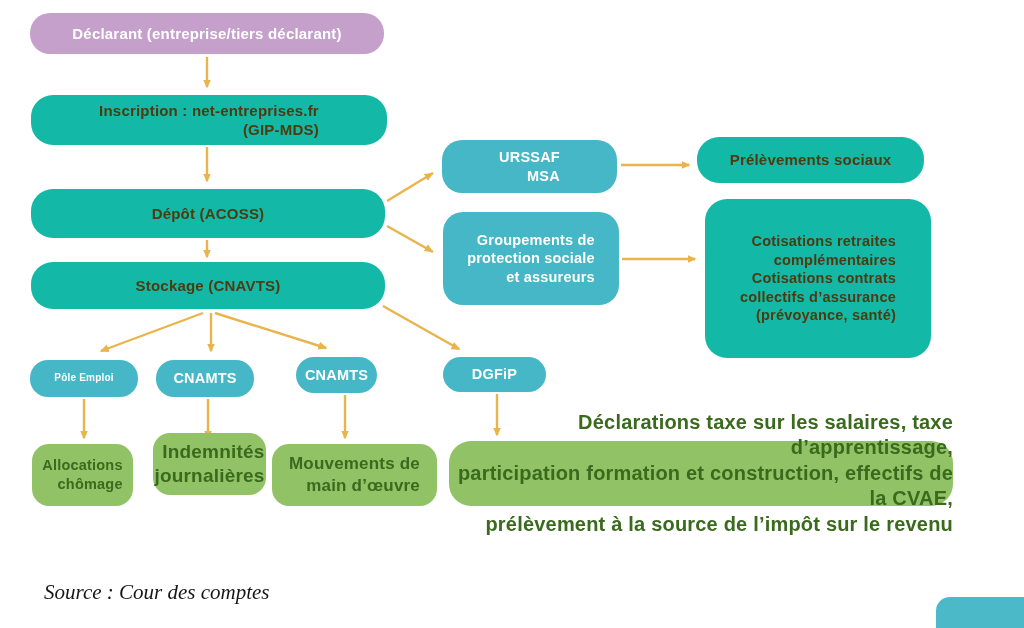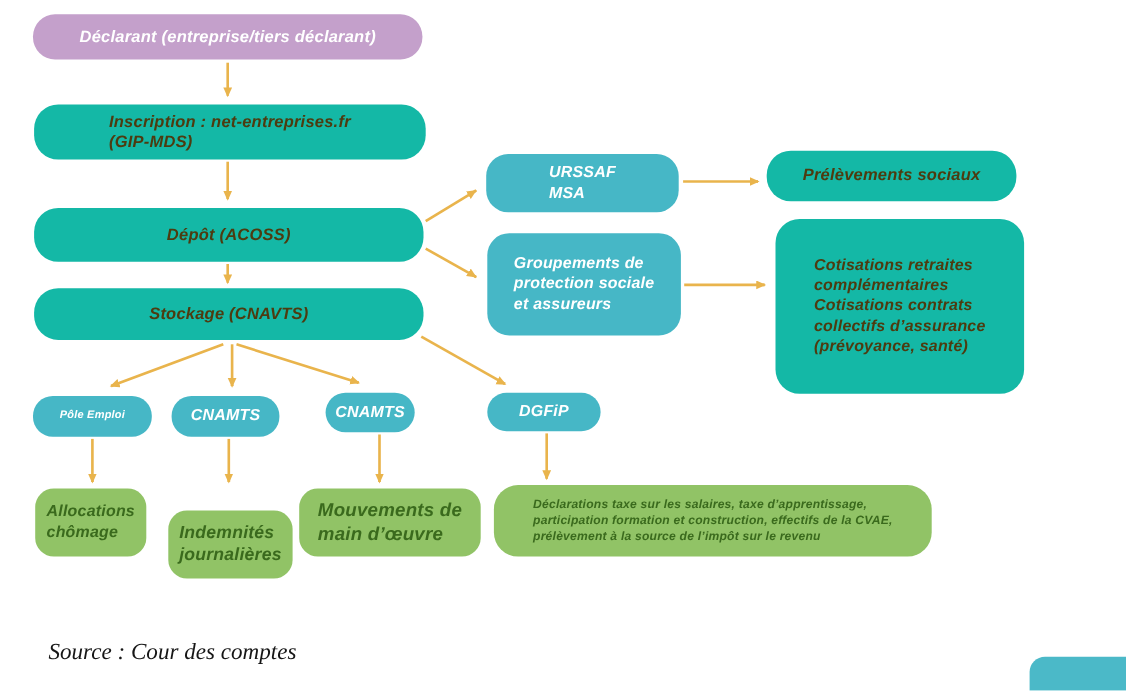--- a/index.html
+++ b/index.html
@@ -9,27 +9,26 @@
     height: 628px;
     background: #ffffff;
     overflow: hidden;
     font-family: "Liberation Sans", "DejaVu Sans", sans-serif;
   }
   .node {
     position: absolute;
     display: flex;
     align-items: center;
     justify-content: center;
-    text-align: left;
+    text-align: right;
     font-weight: bold;
     white-space: pre-line;
     box-sizing: border-box;
     line-height: 1.28;
     letter-spacing: 0.2px;
-    font-style: italic;
   }
   .purple { background: #c4a0cb; color: #ffffff; border-radius: 20px; }
   .yellow { background: #14b8a6; color: #4d3b10; border-radius: 22px; }
   .teal   { background: #46b7c6; color: #ffffff; border-radius: 20px; }
   .green  { background: #91c366; color: #3a6a1d; border-radius: 17px; }
   .pill   { border-radius: 18px; }
   .arrows {
     position: absolute;
     left: 0; top: 0;
     width: 1024px; height: 628px;
@@ -155,31 +154,31 @@
 
   <div class="node teal pill" style="left:443px; top:357px; width:103px; height:35px; font-size:14.5px;">
     <span>DGFiP</span>
   </div>
 
   <div class="node green" style="left:32px; top:444px; width:101px; height:62px; font-size:14.5px;">
     <span>Allocations
 chômage</span>
   </div>
 
-  <div class="node green" style="left:153px; top:464px; width:113px; height:62px; font-size:16px;">
+  <div class="node green" style="left:153px; top:433px; width:113px; height:62px; font-size:19px;">
     <span>Indemnités
 journalières</span>
   </div>
 
   <div class="node green" style="left:272px; top:444px; width:165px; height:62px; font-size:17px;">
     <span>Mouvements de
 main d’œuvre</span>
   </div>
 
-  <div class="node green" style="left:449px; top:441px; width:398px; height:65px; font-size:11px; border-radius:22px;">
+  <div class="node green" style="left:449px; top:441px; width:504px; height:65px; font-size:20px; border-radius:22px;">
     <span>Déclarations taxe sur les salaires, taxe d’apprentissage,
 participation formation et construction, effectifs de la CVAE,
 prélèvement à la source de l’impôt sur le revenu</span>
   </div>
 
   <div class="source-note">Source : Cour des comptes</div>
 
   <div class="corner-fragment"></div>
 
 </div>

